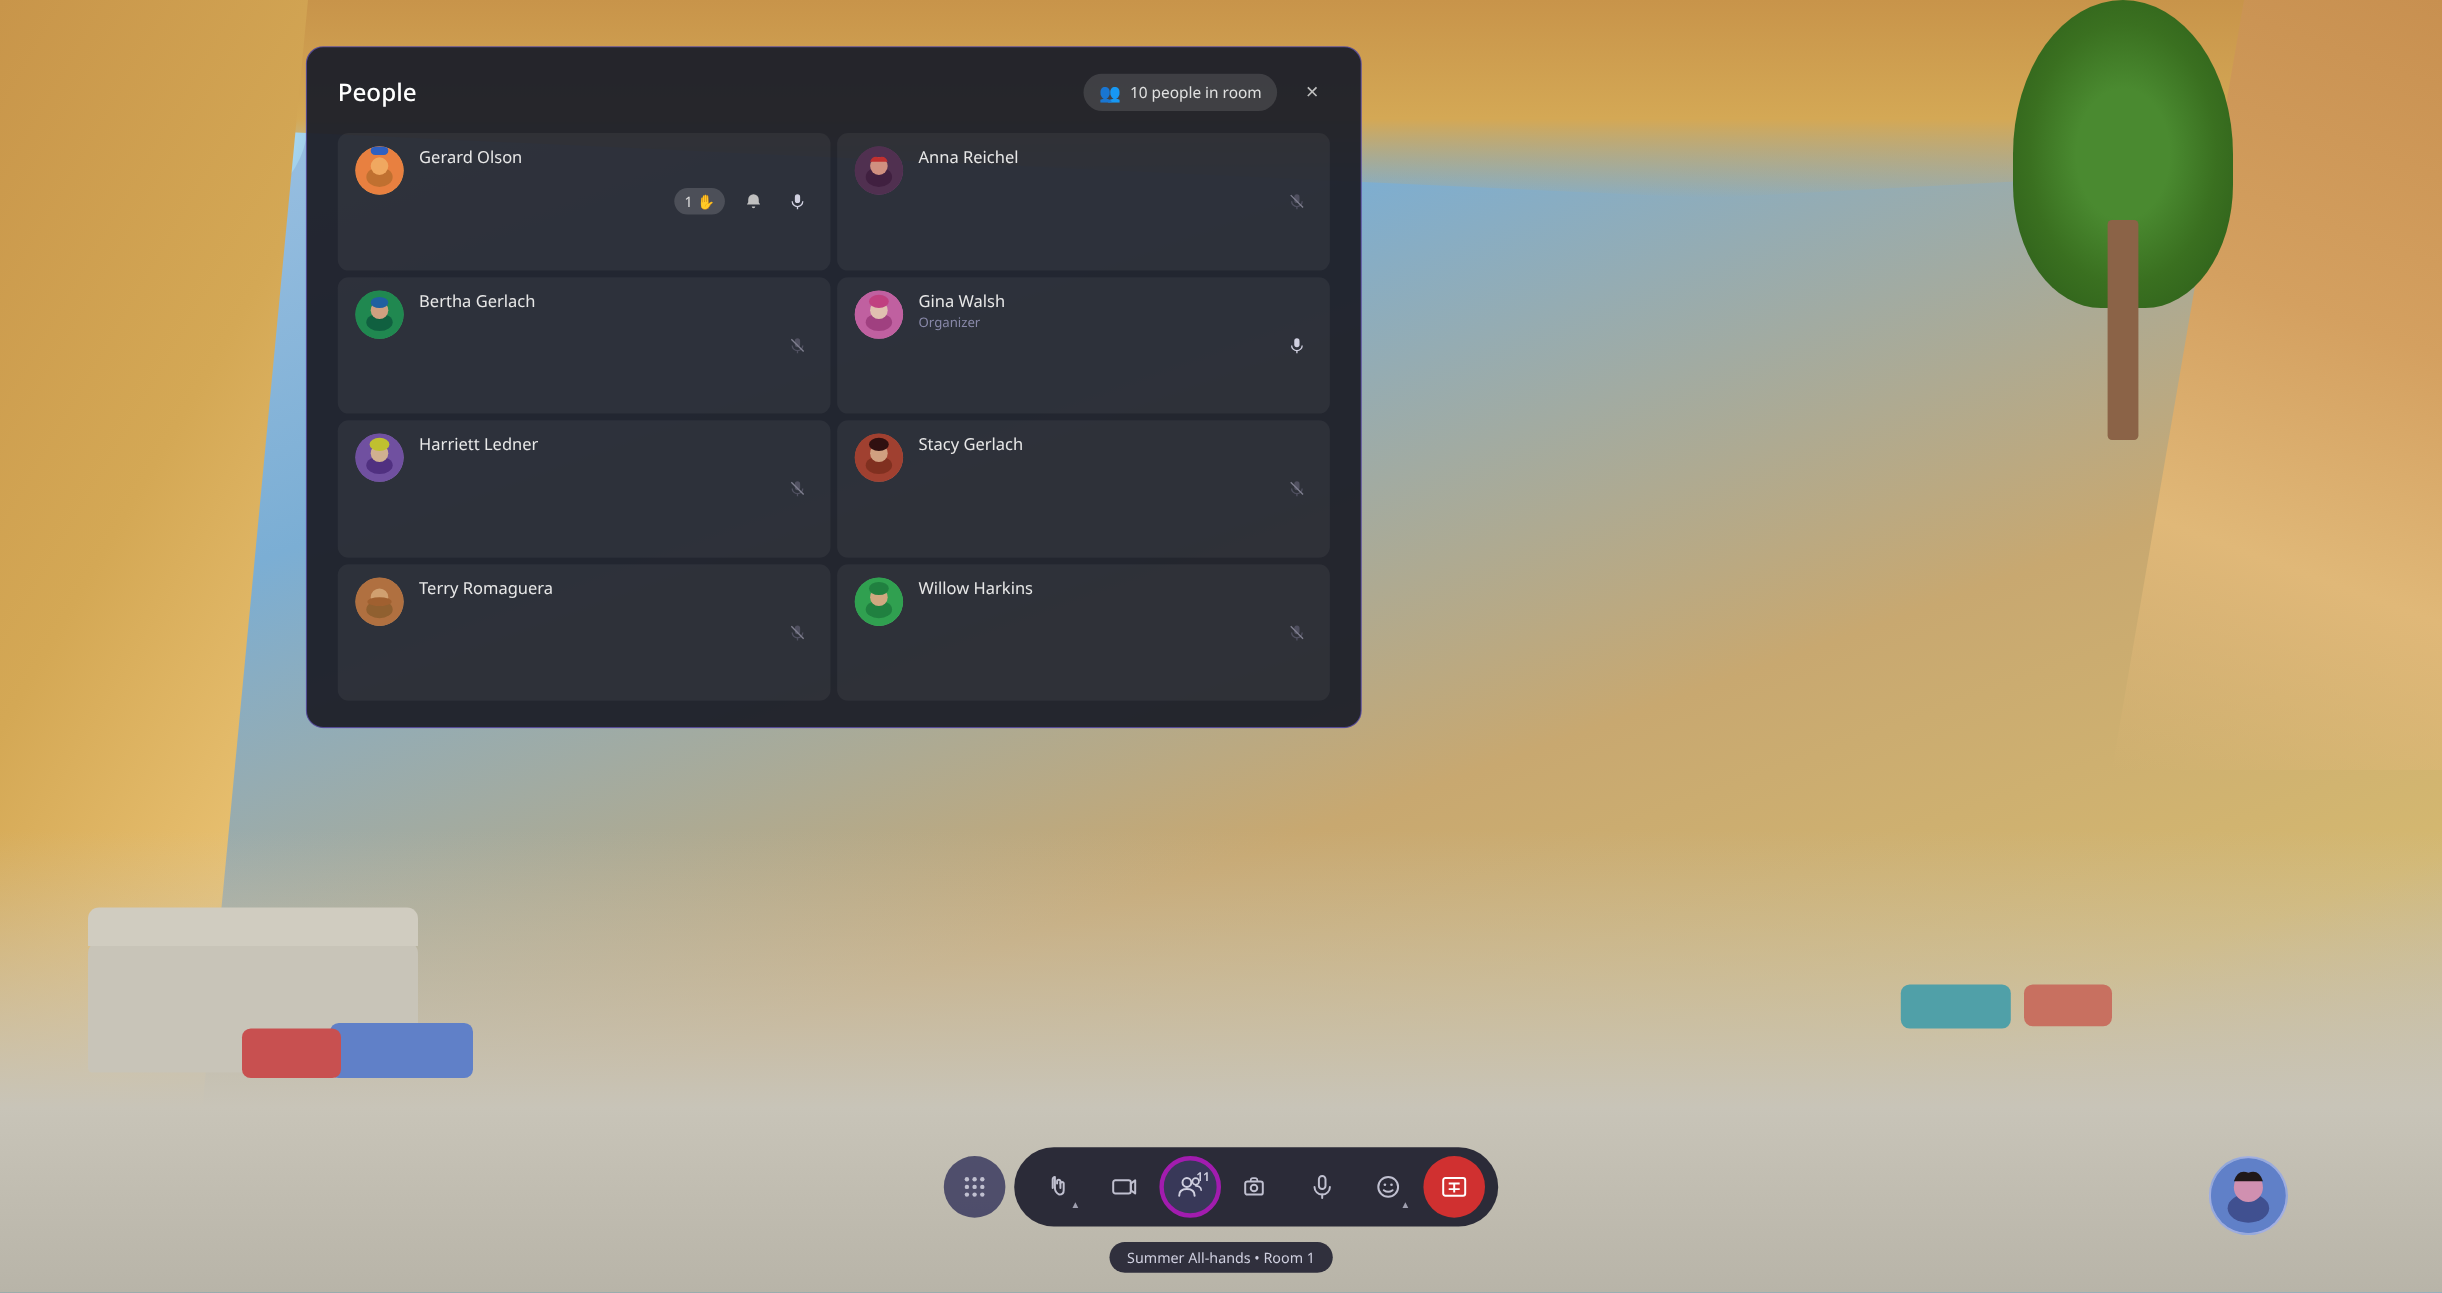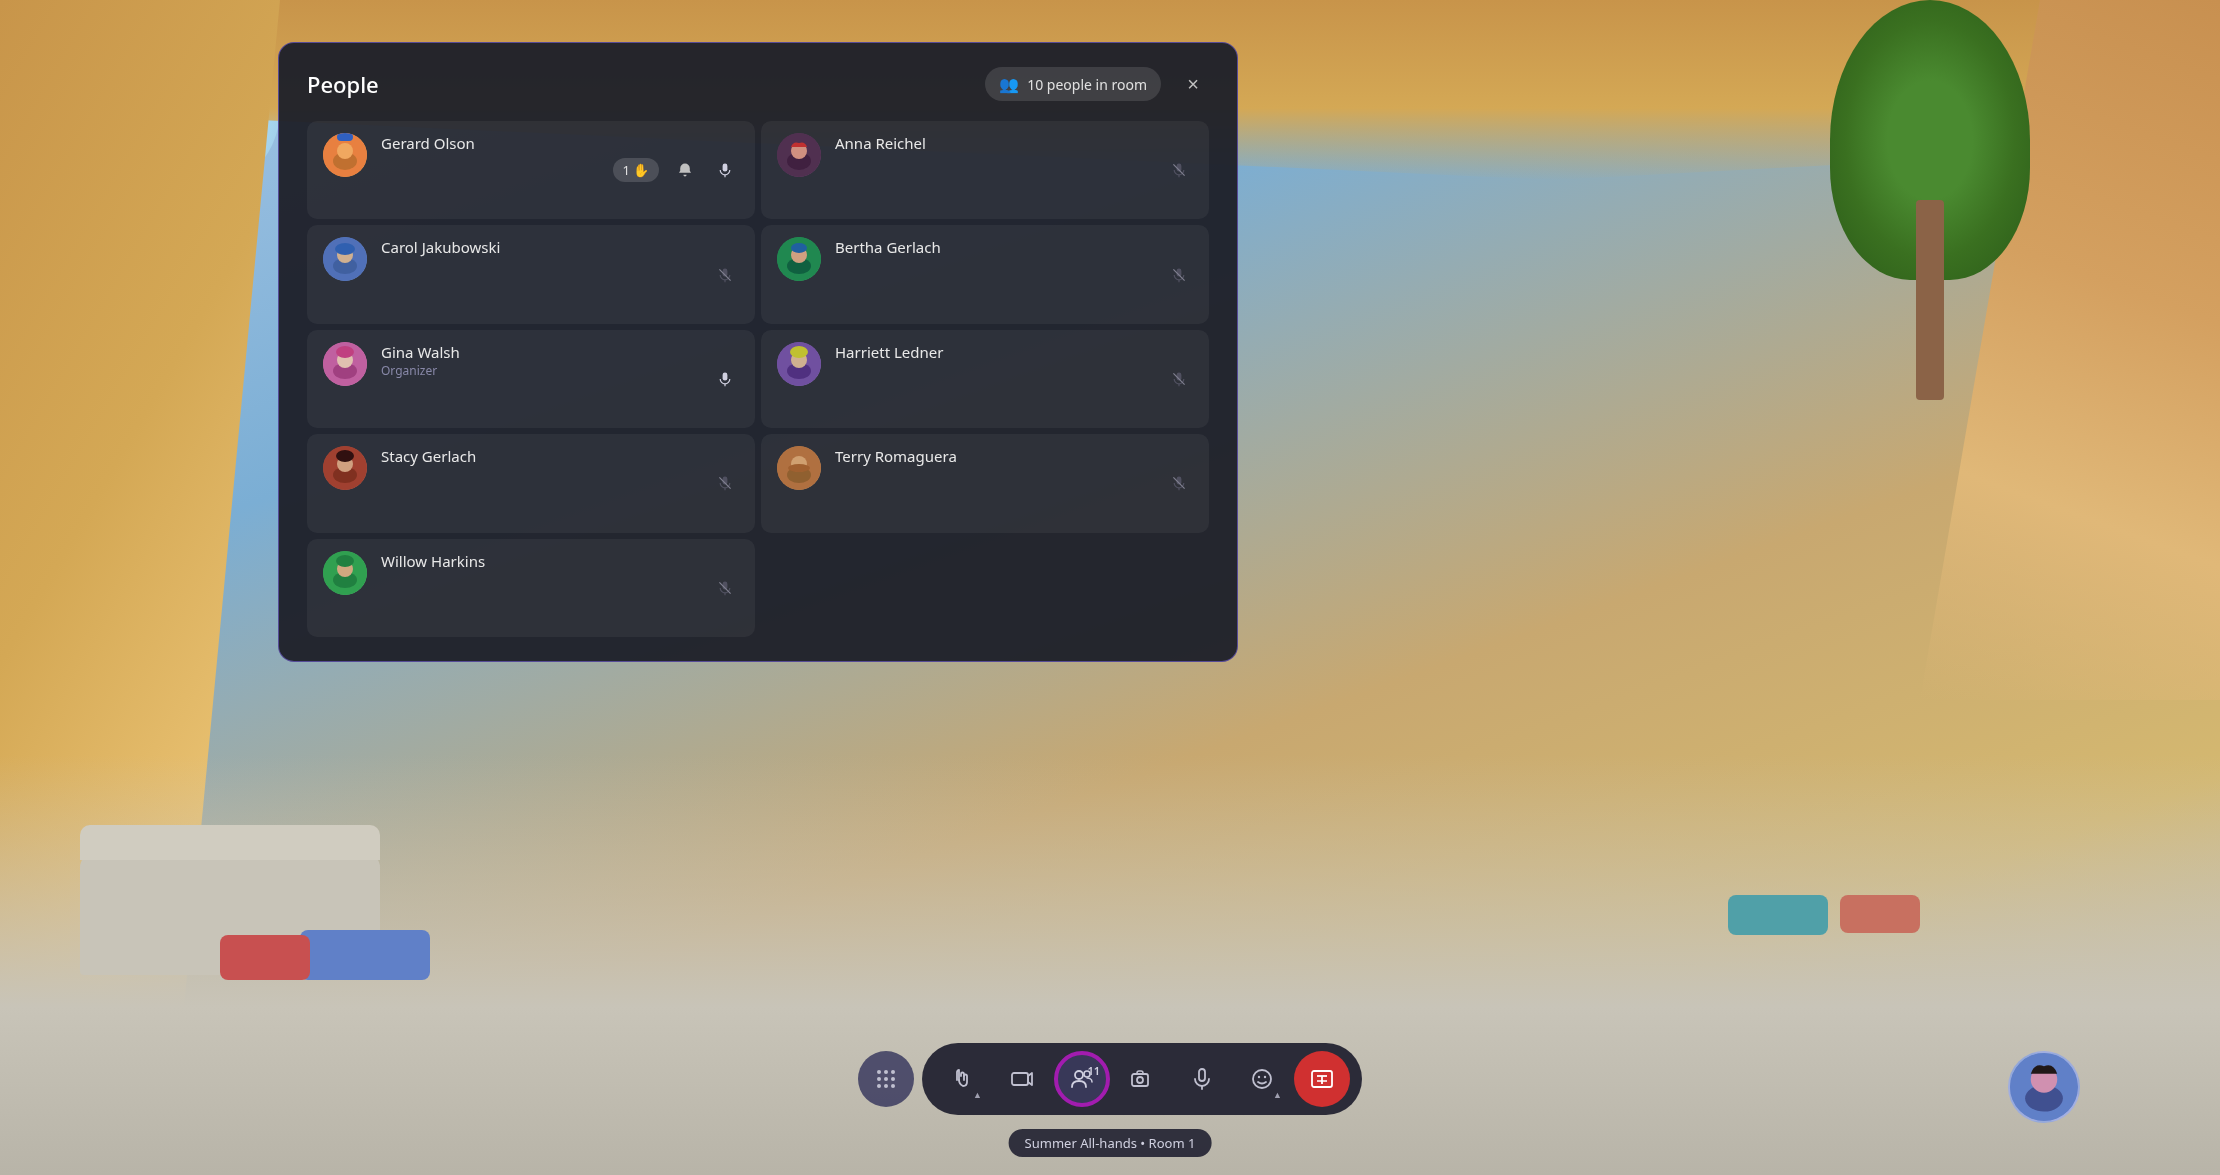--- a/index.html
+++ b/index.html
@@ -497,43 +497,20 @@
           <svg class="svg-icon-sm" viewBox="0 0 20 20" fill="none">
               <rect x="7" y="2" width="6" height="10" rx="3" fill="#505060"></rect>
               <path d="M4 10a6 6 0 0 0 12 0" stroke="#505060" stroke-width="1.5" fill="none"></path>
               <line x1="10" y1="16" x2="10" y2="19" stroke="#505060" stroke-width="1.5"></line>
               <line x1="3" y1="3" x2="17" y2="17" stroke="#808090" stroke-width="1.5"></line>
             </svg>
         </div>
       </div>
     </div>
 
-    <div class="person-row">
-      <div class="avatar" style="background:linear-gradient(135deg,#5070b8,#7090d0)">
-        <svg width="44" height="44" viewBox="0 0 44 44">
-            <circle cx="22" cy="22" r="22" fill="#5070b8"></circle>
-            <ellipse cx="22" cy="29" rx="12" ry="8" fill="#4060a0"></ellipse>
-            <circle cx="22" cy="18" r="8" fill="#d0b090"></circle>
-            <ellipse cx="22" cy="12" rx="10" ry="6" fill="#3060b0"></ellipse>
-          </svg>
-      </div>
-      <div class="person-info">
-        <span class="person-name">Carol Jakubowski</span>
-      </div>
-      <div class="person-actions">
-        <div class="icon-btn mic-muted">
-          <svg class="svg-icon-sm" viewBox="0 0 20 20" fill="none">
-              <rect x="7" y="2" width="6" height="10" rx="3" fill="#505060"></rect>
-              <path d="M4 10a6 6 0 0 0 12 0" stroke="#505060" stroke-width="1.5" fill="none"></path>
-              <line x1="10" y1="16" x2="10" y2="19" stroke="#505060" stroke-width="1.5"></line>
-              <line x1="3" y1="3" x2="17" y2="17" stroke="#808090" stroke-width="1.5"></line>
-            </svg>
-        </div>
-      </div>
-    </div>
 
     <div class="person-row">
       <div class="avatar" style="background:linear-gradient(135deg,#208850,#30b060)">
         <svg width="44" height="44" viewBox="0 0 44 44">
             <circle cx="22" cy="22" r="22" fill="#208850"></circle>
             <ellipse cx="22" cy="29" rx="12" ry="8" fill="#106040"></ellipse>
             <circle cx="22" cy="18" r="8" fill="#d0a080"></circle>
             <ellipse cx="22" cy="11" rx="8" ry="5" fill="#2060a0"></ellipse>
           </svg>
       </div>

